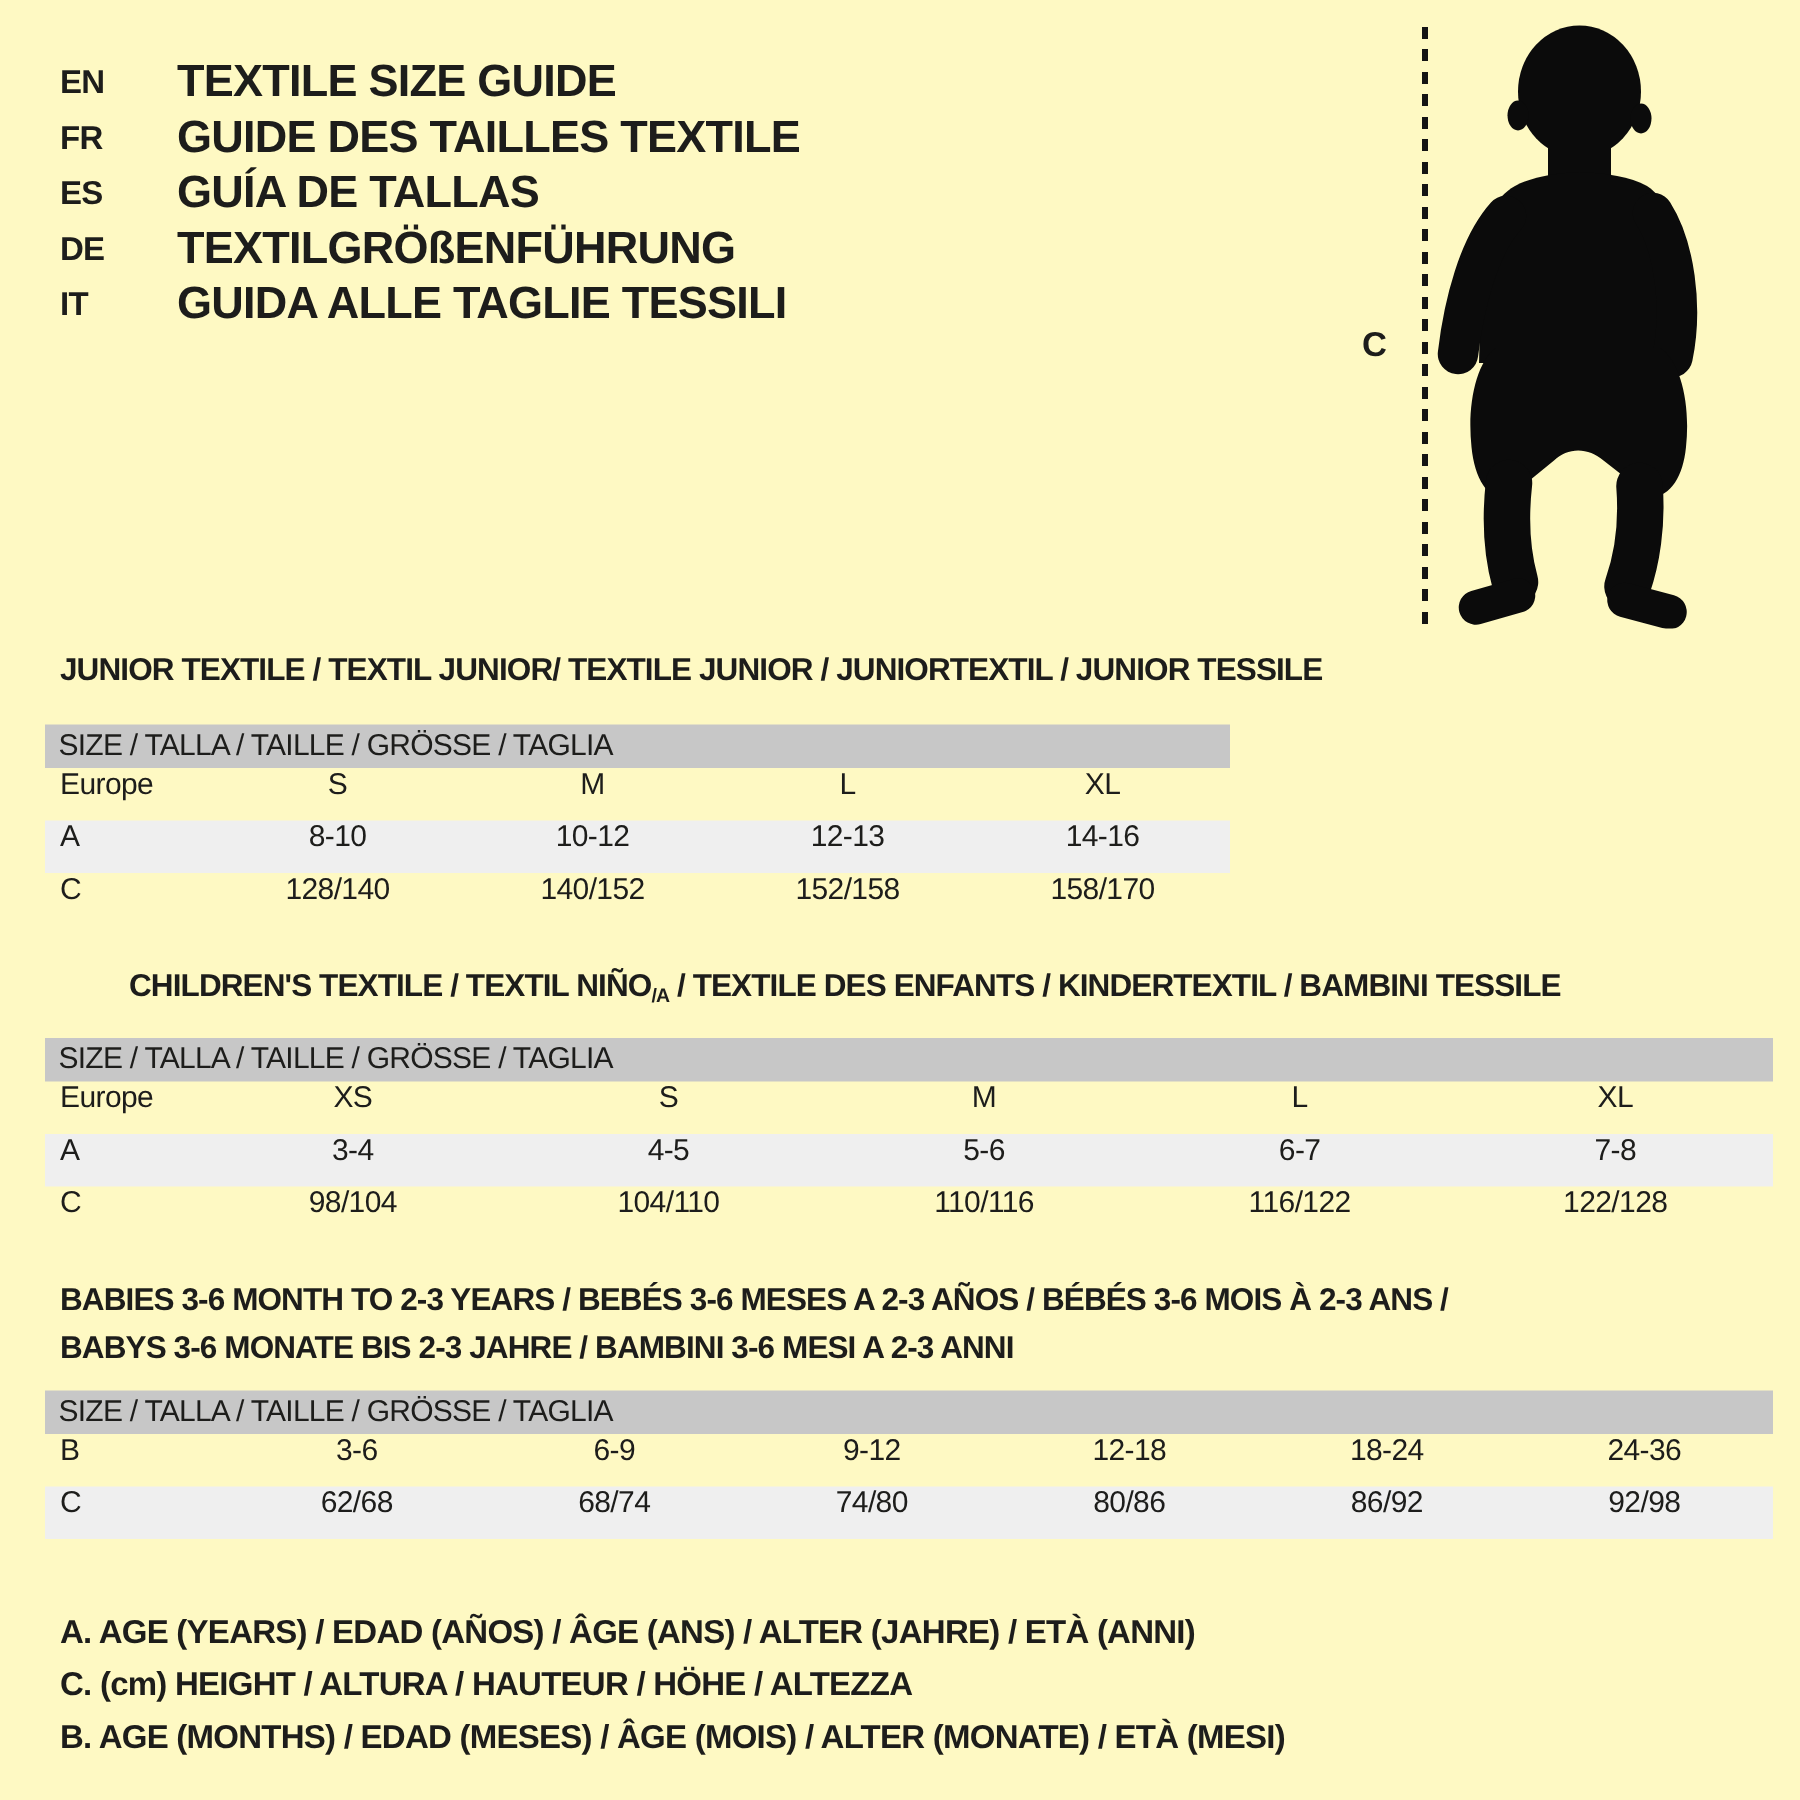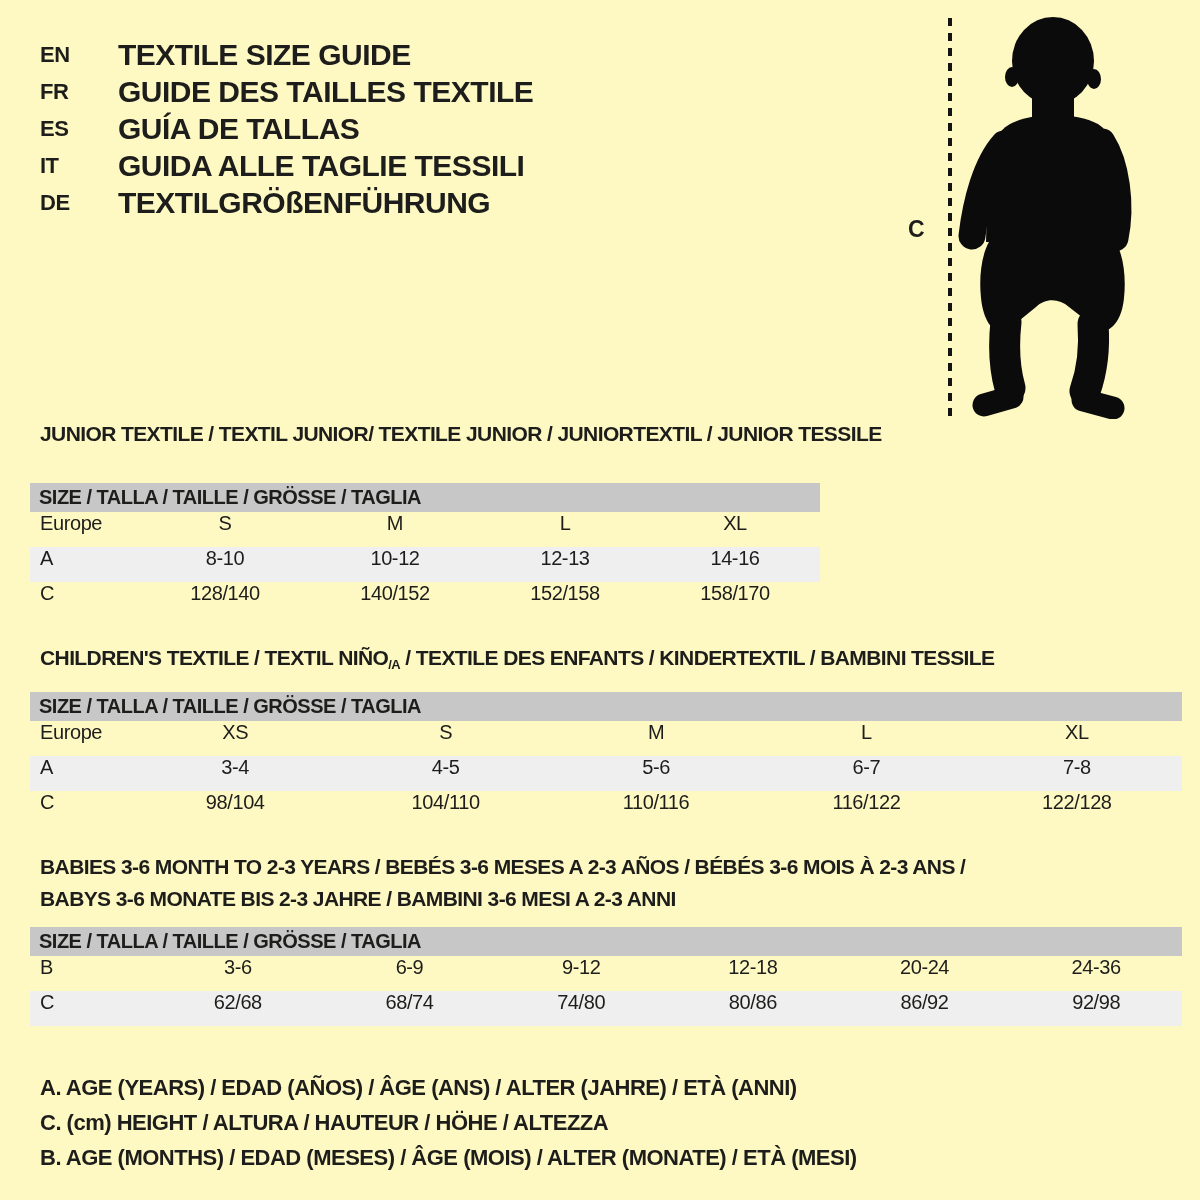--- a/index.html
+++ b/index.html
@@ -28,36 +28,36 @@
     position: absolute; left: 908px; top: 216px;
     font-size: 23px; font-weight: 700;
   }
   .baby-svg { position: absolute; left: 952px; top: 14px; }
 
   
   .sec-title {
     position: absolute; left: 40px; margin: 0;
     font-size: 21px; font-weight: 700; letter-spacing: -0.6px; white-space: nowrap;
   }
-  #junior-title   { top: 422px; }
-  #children-title { top: 646px; }
+  #junior-title   { top: 435px; }
+  #children-title { top: 646px; margin-left: 46px; }
   #babies-title   { top: 851px; line-height: 32px; }
   .title-sub { font-size: 13px; position: relative; top: 4px; font-weight: 700; }
 
   
   .size-table { position: absolute; left: 30px; }
   #junior-table   { top: 483px; width: 790px;  }
   #children-table { top: 692px; width: 1152px; }
   #babies-table   { top: 927px; width: 1152px; }
 
   .size-head {
     height: 29px; background: #c7c7c7;
     display: flex; align-items: center;
     padding-left: 9px; box-sizing: border-box;
-    font-size: 20px; font-weight: 700; letter-spacing: -0.5px;
+    font-size: 20px; font-weight: 400; letter-spacing: -0.5px;
   }
   .trow { display: flex; height: 35px; font-size: 20px; letter-spacing: -0.4px; }
   .trow.shaded { background: #efefef; }
   .tlabel { padding-left: 10px; box-sizing: border-box; }
   #junior-table   .tlabel { width: 110px; }
   #children-table .tlabel { width: 100px; }
   #babies-table   .tlabel { width: 122px; }
   .tcell { flex: 1 1 0; text-align: center; }
 
   
@@ -76,26 +76,26 @@
     </div>
     <div class="lang-row">
       <span class="lang-code">FR</span>
       <span class="lang-title">GUIDE DES TAILLES TEXTILE</span>
     </div>
     <div class="lang-row">
       <span class="lang-code">ES</span>
       <span class="lang-title">GUÍA DE TALLAS</span>
     </div>
     <div class="lang-row">
+      <span class="lang-code">DE</span>
+      <span class="lang-title">TEXTILGRÖßENFÜHRUNG</span>
+    </div>
+    <div class="lang-row">
       <span class="lang-code">IT</span>
       <span class="lang-title">GUIDA ALLE TAGLIE TESSILI</span>
-    </div>
-    <div class="lang-row">
-      <span class="lang-code">DE</span>
-      <span class="lang-title">TEXTILGRÖßENFÜHRUNG</span>
     </div>
   </section>
 
   <div class="measure-line"></div>
   <div class="measure-label">C</div>
   <svg class="baby-svg" width="192" height="405" viewBox="0 0 192 405" aria-hidden="true">
     <g fill="#0b0b0b" stroke="none">
       <ellipse cx="101" cy="47" rx="41" ry="44"></ellipse>
       <ellipse cx="60" cy="63" rx="7" ry="10"></ellipse>
       <ellipse cx="142" cy="65" rx="7" ry="10"></ellipse>
@@ -173,21 +173,21 @@
     <span style="display:block">BABYS 3-6 MONATE BIS 2-3 JAHRE / BAMBINI 3-6 MESI A 2-3 ANNI</span>
   </h2>
   <div class="size-table" id="babies-table">
     <div class="size-head">SIZE / TALLA / TAILLE / GRÖSSE / TAGLIA</div>
     <div class="trow">
       <span class="tlabel">B</span>
       <span class="tcell">3-6</span>
       <span class="tcell">6-9</span>
       <span class="tcell">9-12</span>
       <span class="tcell">12-18</span>
-      <span class="tcell">20-24</span>
+      <span class="tcell">18-24</span>
       <span class="tcell">24-36</span>
     </div>
     <div class="trow shaded">
       <span class="tlabel">C</span>
       <span class="tcell">62/68</span>
       <span class="tcell">68/74</span>
       <span class="tcell">74/80</span>
       <span class="tcell">80/86</span>
       <span class="tcell">86/92</span>
       <span class="tcell">92/98</span>

